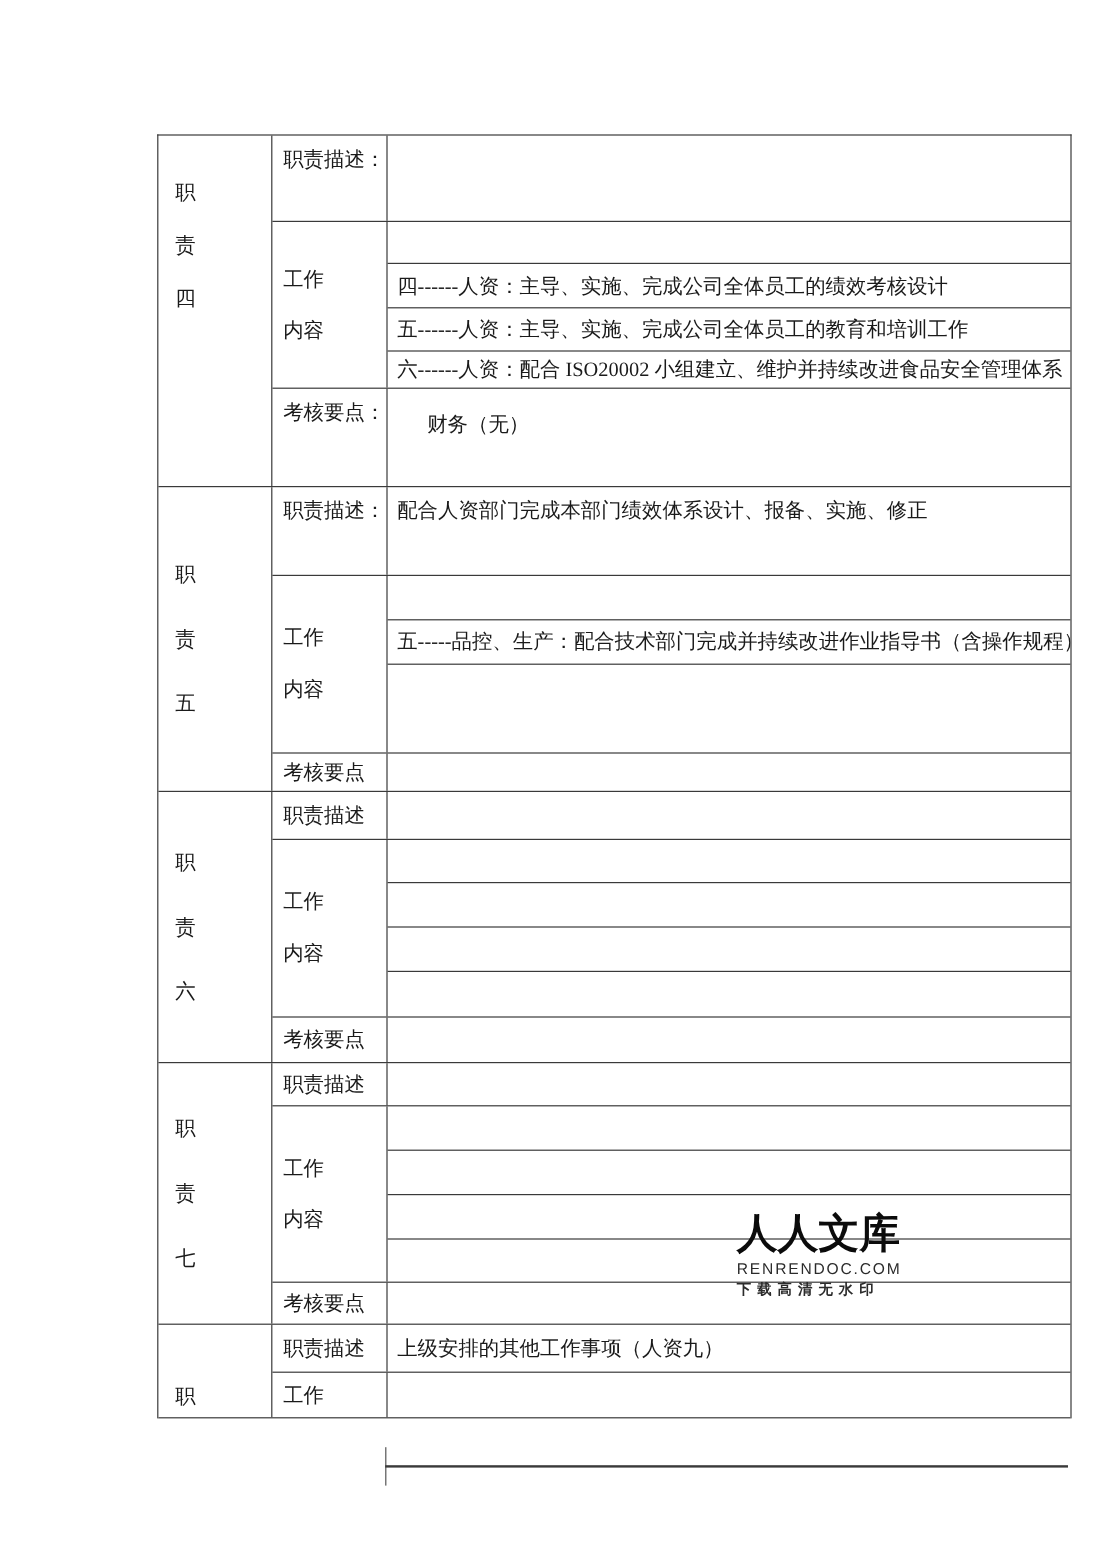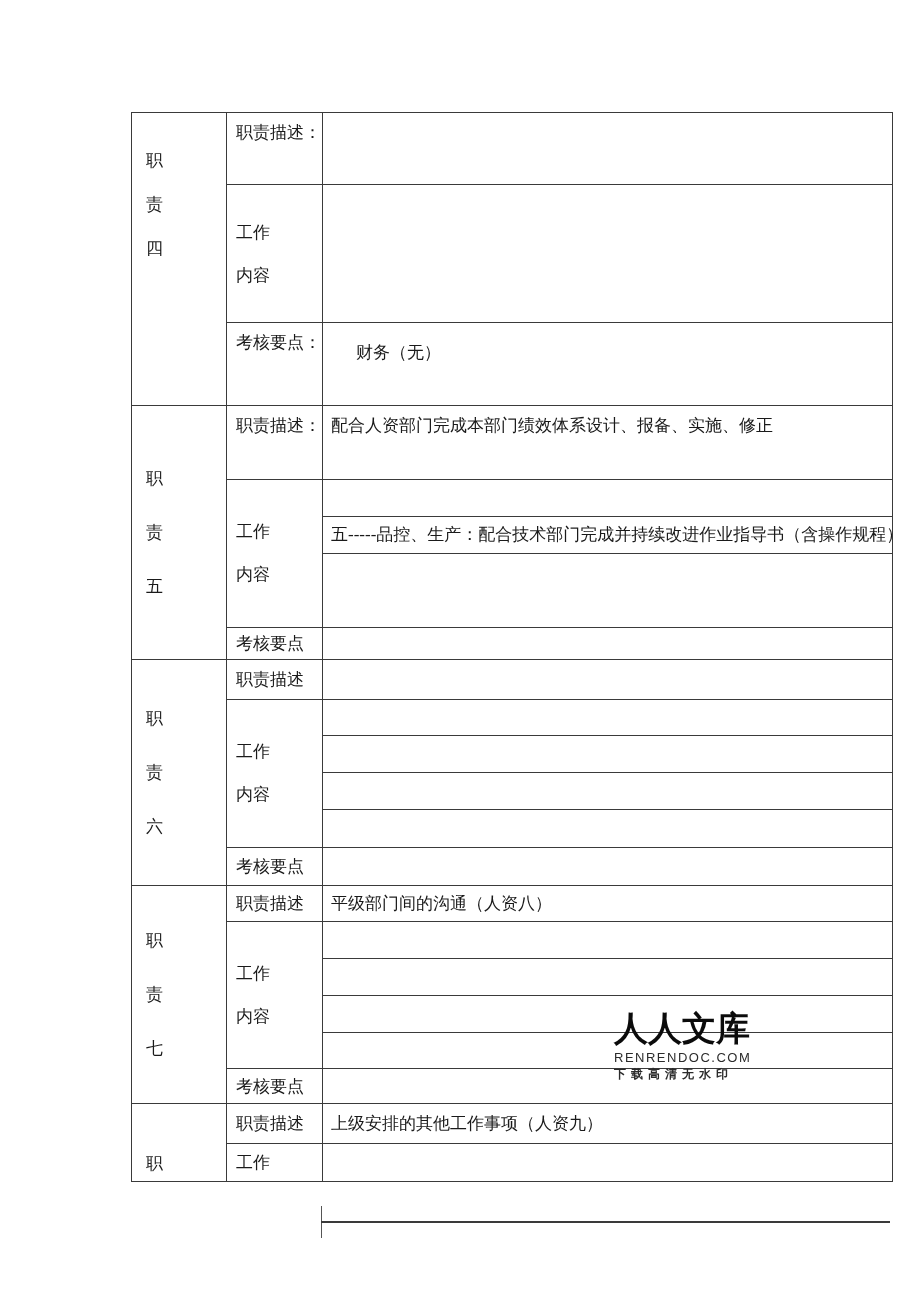--- a/index.html
+++ b/index.html
@@ -98,20 +98,26 @@
       <div class="row row-desc" style="height:72px;">
         <div class="label-cell l-top">
             <span class="nowrap">职责描述：</span>
           </div>
       </div>
       <div class="row row-work" style="height:139px;">
         <div class="label-cell two-line">
           <span>工作</span>
           <span>内容</span>
         </div>
+        <div class="subrows">
+          <div class="subrow" style="height:36px;"></div>
+          <div class="subrow" style="height:37px;">四------人资：主导、实施、完成公司全体员工的绩效考核设计</div>
+          <div class="subrow" style="height:36px;">五------人资：主导、实施、完成公司全体员工的教育和培训工作</div>
+          <div class="subrow" style="height:30px;">六------人资：配合 ISO20002 小组建立、维护并持续改进食品安全管理体系</div>
+        </div>
       </div>
       <div class="row" style="height:82px;">
         <div class="label-cell l-top">
             <span class="nowrap">考核要点：</span>
           </div>
         <div class="content-cell c-indent nowrap">财务（无）</div>
       </div>
     </div>
   </div>
 
@@ -185,21 +191,20 @@
     <div class="col1 v-mid">
       <span>职</span>
       <span>责</span>
       <span>七</span>
     </div>
     <div class="body">
       <div class="row row-desc" style="height:37px;">
         <div class="label-cell">
             <span class="nowrap">职责描述</span>
           </div>
-        <div class="content-cell nowrap">平级部门间的沟通（人资八）</div>
       </div>
       <div class="row row-work" style="height:147px;">
         <div class="label-cell two-line">
           <span>工作</span>
           <span>内容</span>
         </div>
         <div class="subrows">
           <div class="subrow" style="height:37px;"></div>
           <div class="subrow" style="height:37px;"></div>
           <div class="subrow" style="height:37px;"></div>

